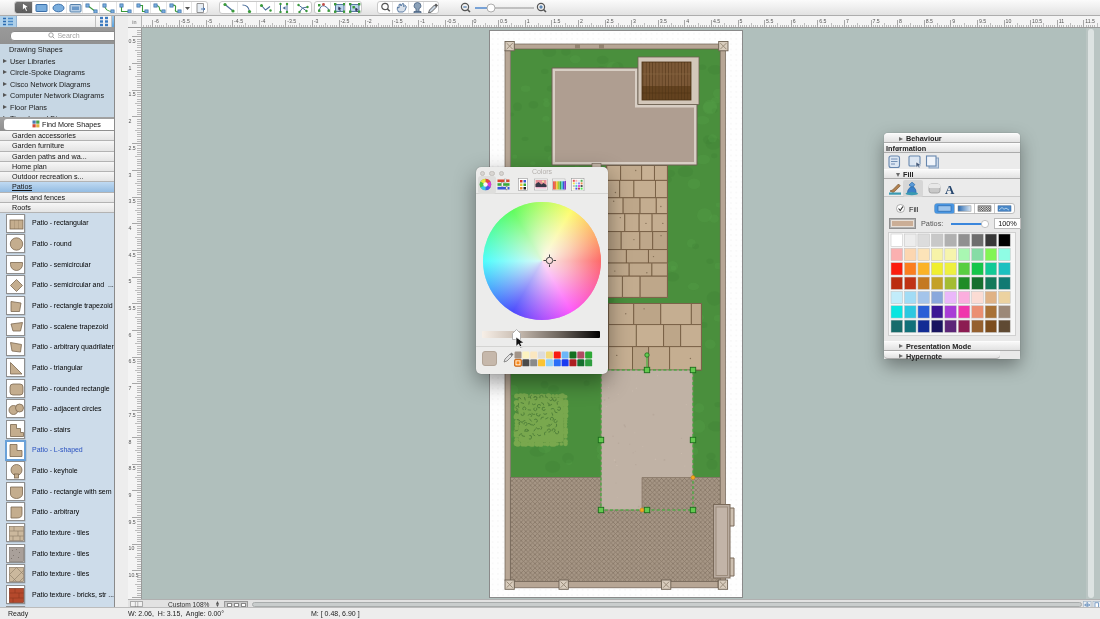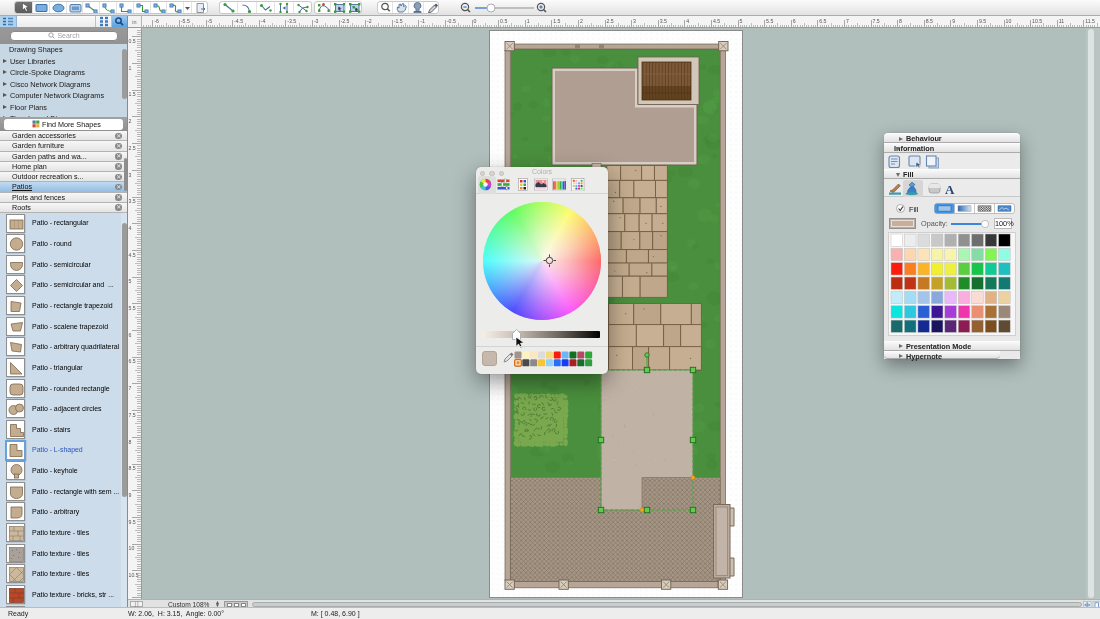--- a/index.html
+++ b/index.html
@@ -6,21 +6,21 @@
 html,body { width:1100px; height:619px; overflow:hidden; font-family:"Liberation Sans",sans-serif; background:#ededed; }
 #root { position:relative; width:1100px; height:619px; }
 .abs { position:absolute; }
 #toolbar { left:0; top:0; width:1100px; height:16px;
   background:linear-gradient(#fbfbfb,#ececec 60%,#e2e2e2);
   border-bottom:1px solid #adadad; }
 .tgrp { position:absolute; top:1px; height:13px; border-radius:3px; background:#fff; border:1px solid #c9c9c9; display:flex; align-items:center; overflow:hidden; }
 .tgrp .cell.dark { background:linear-gradient(#757575,#5a5a5a); }
 .tgrp .cell { height:13px; border-right:1px solid #e4e4e4; display:flex; align-items:center; justify-content:center; }
 .tgrp .cell:last-child { border-right:none; }
-#sidebar { left:0; top:16px; width:128px; height:591px; background:#cddcea; border-right:1px solid #8a8a8a; overflow:hidden; }
+#sidebar { left:0; top:16px; width:115px; height:591px; background:#cddcea; border-right:1px solid #8a8a8a; overflow:hidden; }
 #sideheader { left:0; top:0; width:127px; height:12px; background:#f2f2f2; border-bottom:1px solid #9a9a9a; }
 #sideheader .seg { position:absolute; top:0; height:11px; }
 #searchrow { left:0; top:12px; width:127px; height:16px; background:linear-gradient(#999,#929292); }
 #searchfield { position:absolute; left:10px; top:3px; width:108px; height:10px; background:#fff; border-radius:4px; border:1px solid #8a8a8a; color:#a2a2a2; font-size:7px; line-height:8.5px; text-align:center; }
 #tree { left:0; top:28px; width:127px; height:73px; background:#c7d7e4; }
 .titem { position:relative; height:11.5px; padding-left:10px; font-size:7.3px; color:#1a1a1a; line-height:11.5px; white-space:nowrap; }
 .titem .tri { position:absolute; left:3px; top:3.2px; width:0; height:0; border-left:4px solid #555; border-top:2.6px solid transparent; border-bottom:2.6px solid transparent; }
 #findbar { left:0; top:101px; width:127px; height:14px; background:linear-gradient(#a2a2a2,#8f8f8f); }
 #findbtn { position:absolute; left:4px; top:1.5px; width:119px; height:11px; background:#fff; border-radius:3px; font-size:7.2px; color:#111; line-height:11px; }
 #cats { left:0; top:115px; width:127px; height:82px; }
@@ -1844,21 +1844,21 @@
         <rect x="31.9" y="8.35" width="7" height="7" rx="1.2" fill="#8ed0fb"></rect>
         <rect x="39.75" y="8.35" width="7" height="7" rx="1.2" fill="#2a6ef8"></rect>
         <rect x="47.6" y="8.35" width="7" height="7" rx="1.2" fill="#1b3bf0"></rect>
         <rect x="55.45" y="8.35" width="7" height="7" rx="1.2" fill="#ad1e20"></rect>
         <rect x="63.3" y="8.35" width="7" height="7" rx="1.2" fill="#156f2e"></rect>
         <rect x="71.15" y="8.35" width="7" height="7" rx="1.2" fill="#2e9e40"></rect>
       </svg>
     </div>
   <div id="rpanel" class="abs">
       <div class="rphead" style="border-radius:4px 4px 0 0;"><span class="tri r"></span>Behaviour</div>
-      <div class="rphead" style="padding-left:10px;"><span class="tri d" style="left:12px; top:3.2px;"></span>Information</div>
+      <div class="rphead" style="padding-left:2px;"><span class="tri d" style="left:12px; top:3.2px;"></span>Information</div>
       <div class="abs" style="left:0; top:20px; width:136px; height:16px; background:#ebebeb;"></div>
       <svg class="abs" style="left:4px; top:21.5px;" width="130" height="14">
         <rect x="1" y="1" width="10.5" height="11.5" rx="2" fill="#dce6f2" stroke="#6787ae" stroke-width="1.1"></rect>
         <path d="M3,4 h6.5 M3,6.5 h6.5 M3,9 h4" stroke="#6787ae" stroke-width="0.9"></path>
         <rect x="21" y="1" width="11" height="10" rx="1" fill="#dce6f2" stroke="#6787ae" stroke-width="1.1"></rect>
         <path d="M28,7 l0,5.5 l1.8,-1.6 l1,2.1 l1.2,-0.6 l-1,-2 l2.2,-0.4 z" fill="#44597a" stroke="#fff" stroke-width="0.5"></path>
         <rect x="41" y="3" width="9.5" height="10" fill="#c8d6e8" stroke="#8aa2c0" stroke-width="1"></rect>
         <rect x="38.5" y="1" width="9.5" height="10" fill="#f0f4fa" stroke="#6787ae" stroke-width="1.1"></rect>
       </svg>
       <div class="rphead" style="position:absolute; left:0; top:36px; width:136px; padding-left:19px;"><span class="tri d" style="left:12px; top:3.2px;"></span>Fill</div>
@@ -1898,26 +1898,26 @@
         <line x1="20.5" y1="0.5" x2="20.5" y2="10.5" stroke="#b0b0b0" stroke-width="0.7"></line>
         <line x1="40.5" y1="0.5" x2="40.5" y2="10.5" stroke="#b0b0b0" stroke-width="0.7"></line>
         <line x1="60.5" y1="0.5" x2="60.5" y2="10.5" stroke="#b0b0b0" stroke-width="0.7"></line>
         <rect x="24" y="2.8" width="13" height="5.4" fill="url(#gsw)" stroke="#888" stroke-width="0.5"></rect>
         <rect x="44" y="2.8" width="13" height="5.4" fill="url(#checker)" stroke="#555" stroke-width="0.5"></rect>
         <rect x="64" y="2.8" width="13" height="5.4" fill="#4a88c8" stroke="#2a5a90" stroke-width="0.5"></rect>
         <path d="M65,7 l3,-2.5 l2,1.8 l2,-1.2 l3,2" stroke="#c8dff0" stroke-width="0.8" fill="none"></path>
       </svg>
       <div class="abs" style="left:5px; top:84.5px; width:27px; height:11px; background:#b0b0b0; border:1px solid #909090;"></div>
       <div class="abs" style="left:7px; top:86.5px; width:23px; height:7px; background:#cbae96; border:1px solid #e8e0d8;"></div>
-      <div class="abs" style="left:37px; top:86px; font-size:7.3px; color:#555;">Opacity:</div>
+      <div class="abs" style="left:37px; top:86px; font-size:7.3px; color:#555;">Patios:</div>
       <svg class="abs" style="left:64px; top:84px;" width="44" height="14">
         <line x1="3" y1="7" x2="37" y2="7" stroke="#3a86dc" stroke-width="2"></line>
         <circle cx="37" cy="7" r="3.6" fill="#fff" stroke="#aaa" stroke-width="0.7"></circle>
       </svg>
-      <div class="abs" style="left:110px; top:84.5px; width:18px; height:11px; background:#fff; border:1px solid #bbb; font-size:7.3px; color:#111; text-align:center; line-height:10px;">100%</div>
+      <div class="abs" style="left:110px; top:84.5px; width:27px; height:11px; background:#fff; border:1px solid #bbb; font-size:7.3px; color:#111; text-align:center; line-height:10px;">100%</div>
       <div class="abs" style="left:4px; top:99px; width:128px; height:104px; background:#f6f6f6; border:1px solid #d0d0d0;"></div>
       <svg class="abs" style="left:5.5px; top:100px;" width="125" height="102">
         <rect x="1" y="1" width="11.6" height="12.3" fill="#ffffff" stroke="#c0c0c0" stroke-width="0.5"></rect>
         <rect x="14.45" y="1" width="11.6" height="12.3" fill="#ededed" stroke="#c0c0c0" stroke-width="0.5"></rect>
         <rect x="27.9" y="1" width="11.6" height="12.3" fill="#dcdcdc" stroke="#c0c0c0" stroke-width="0.5"></rect>
         <rect x="41.35" y="1" width="11.6" height="12.3" fill="#c8c8c8" stroke="#c0c0c0" stroke-width="0.5"></rect>
         <rect x="54.8" y="1" width="11.6" height="12.3" fill="#b0b0b0" stroke="#c0c0c0" stroke-width="0.5"></rect>
         <rect x="68.25" y="1" width="11.6" height="12.3" fill="#909090" stroke="#c0c0c0" stroke-width="0.5"></rect>
         <rect x="81.7" y="1" width="11.6" height="12.3" fill="#6e6e6e" stroke="#c0c0c0" stroke-width="0.5"></rect>
         <rect x="95.15" y="1" width="11.6" height="12.3" fill="#383838" stroke="#c0c0c0" stroke-width="0.5"></rect>

